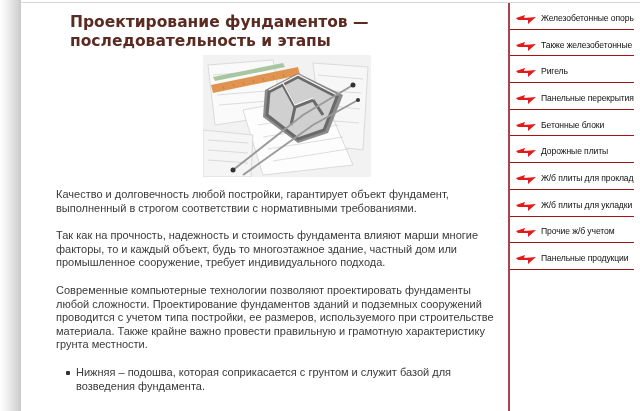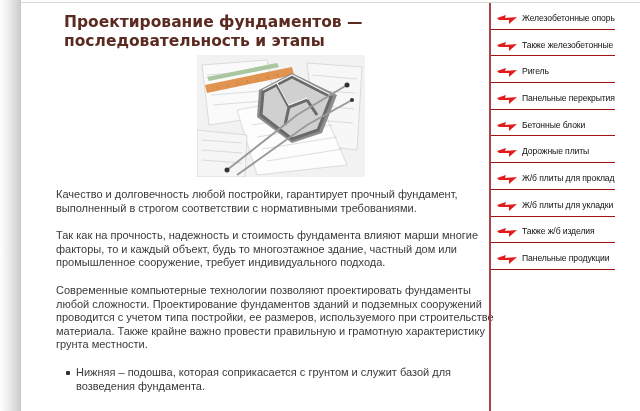--- a/index.html
+++ b/index.html
@@ -8,21 +8,21 @@
 
     .left-shadow {
       position: absolute; left: 0; top: 0; width: 21px; height: 411px;
       background: linear-gradient(to right, #ffffff 0%, #f2f2f2 30%, #d4d4d4 85%, #c8c8c8 100%);
     }
     .top-line {
       position: absolute; left: 21px; top: 2px; width: 619px; height: 1px; background: #d8d8d8;
     }
 
     .main {
-      position: absolute; left: 29px; top: 3px; width: 493px; height: 408px;
+      position: absolute; left: 35px; top: 3px; width: 493px; height: 408px;
       padding: 10px 35px 0 35px;
       color: #333;
     }
     .page-title {
       font-family: "DejaVu Sans", sans-serif;
       font-weight: bold; font-size: 15.5px; line-height: 19px;
       color: #5b2b22;
       width: 420px;
     }
     .hero-wrap { position: absolute; left: 168px; top: 52px; width: 168px; height: 122px; }
@@ -33,21 +33,21 @@
     .content { position: absolute; left: 35px; top: 188px; width: 440px; font-size: 11px; line-height: 13.6px; color: #3a3a3a; }
     .content p { margin-bottom: 14px; }
     .content p.lead-in { font-style: italic; margin-bottom: 10px; }
     .content ul { list-style: none; padding-left: 10px; }
     .content li { position: relative; padding-left: 10px; margin-bottom: 6px; }
     .content li::before {
       content: ""; position: absolute; left: 0; top: 5px; width: 4px; height: 4px; background: #333; border-radius: 1px;
     }
 
     .sidebar {
-      position: absolute; left: 489px; top: 3px; width: 126px; height: 408px;
+      position: absolute; left: 508px; top: 3px; width: 126px; height: 408px;
       border-left: 2px solid #a5464a;
     }
     .side-item {
       display: flex; align-items: center; height: 26.7px;
       border-bottom: 1.5px solid #a31515;
       padding-left: 6px; white-space: nowrap; overflow: hidden;
       cursor: pointer;
     }
     .side-item .bolt { width: 20px; height: 12px; flex: 0 0 20px; margin-right: 5px; margin-top: 4px; }
     .side-item .label { font-size: 8.6px; color: #111; letter-spacing: -0.1px; margin-top: 4px; }
@@ -104,21 +104,21 @@
         </g>
         <circle cx="30" cy="115" r="2.5" fill="#333"></circle>
         <circle cx="150" cy="30" r="2.5" fill="#333"></circle>
         <circle cx="155" cy="45" r="2" fill="#333"></circle>
       </svg>
     </div>
   </div>
 </div>
 
 <div class="content" style="left:56px;">
-  <p>Качество и долговечность любой постройки, гарантирует прочный фундамент, выполненный в строгом соответствии с нормативными требованиями.</p>
+  <p>Качество и долговечность любой постройки, гарантирует объект фундамент, выполненный в строгом соответствии с нормативными требованиями.</p>
   <p>Так как на прочность, надежность и стоимость фундамента влияют марши многие факторы, то и каждый объект, будь то многоэтажное здание,  частный дом или промышленное сооружение, требует индивидуального подхода.</p>
   <p>Современные компьютерные технологии позволяют проектировать фундаменты любой сложности. Проектирование фундаментов зданий и подземных сооружений проводится с учетом типа постройки, ее размеров, используемого при строительстве материала. Также крайне важно провести правильную и грамотную характеристику грунта местности.</p>
   <ul>
     <li>Нижняя – подошва, которая соприкасается с грунтом и служит базой для возведения фундамента.</li>
 
   </ul>
 </div>
 
 <nav class="sidebar">
   <a class="side-item">
@@ -166,21 +166,21 @@
   <a class="side-item">
     <svg class="bolt" viewBox="0 0 20 12">
         <path d="M0 6 L9 3 L8 6 L20 5 L12 12 L12 8 L2 8 Z" fill="#e31b1b"></path>
       </svg>
     <span class="label">Ж/б плиты для укладки Х</span>
   </a>
   <a class="side-item">
     <svg class="bolt" viewBox="0 0 20 12">
         <path d="M0 6 L9 3 L8 6 L20 5 L12 12 L12 8 L2 8 Z" fill="#e31b1b"></path>
       </svg>
-    <span class="label">Также ж/б изделия</span>
+    <span class="label">Прочие ж/б учетом</span>
   </a>
   <a class="side-item">
     <svg class="bolt" viewBox="0 0 20 12">
         <path d="M0 6 L9 3 L8 6 L20 5 L12 12 L12 8 L2 8 Z" fill="#e31b1b"></path>
       </svg>
     <span class="label">Панельные продукции</span>
   </a>
 </nav>
 
 </body></html>

